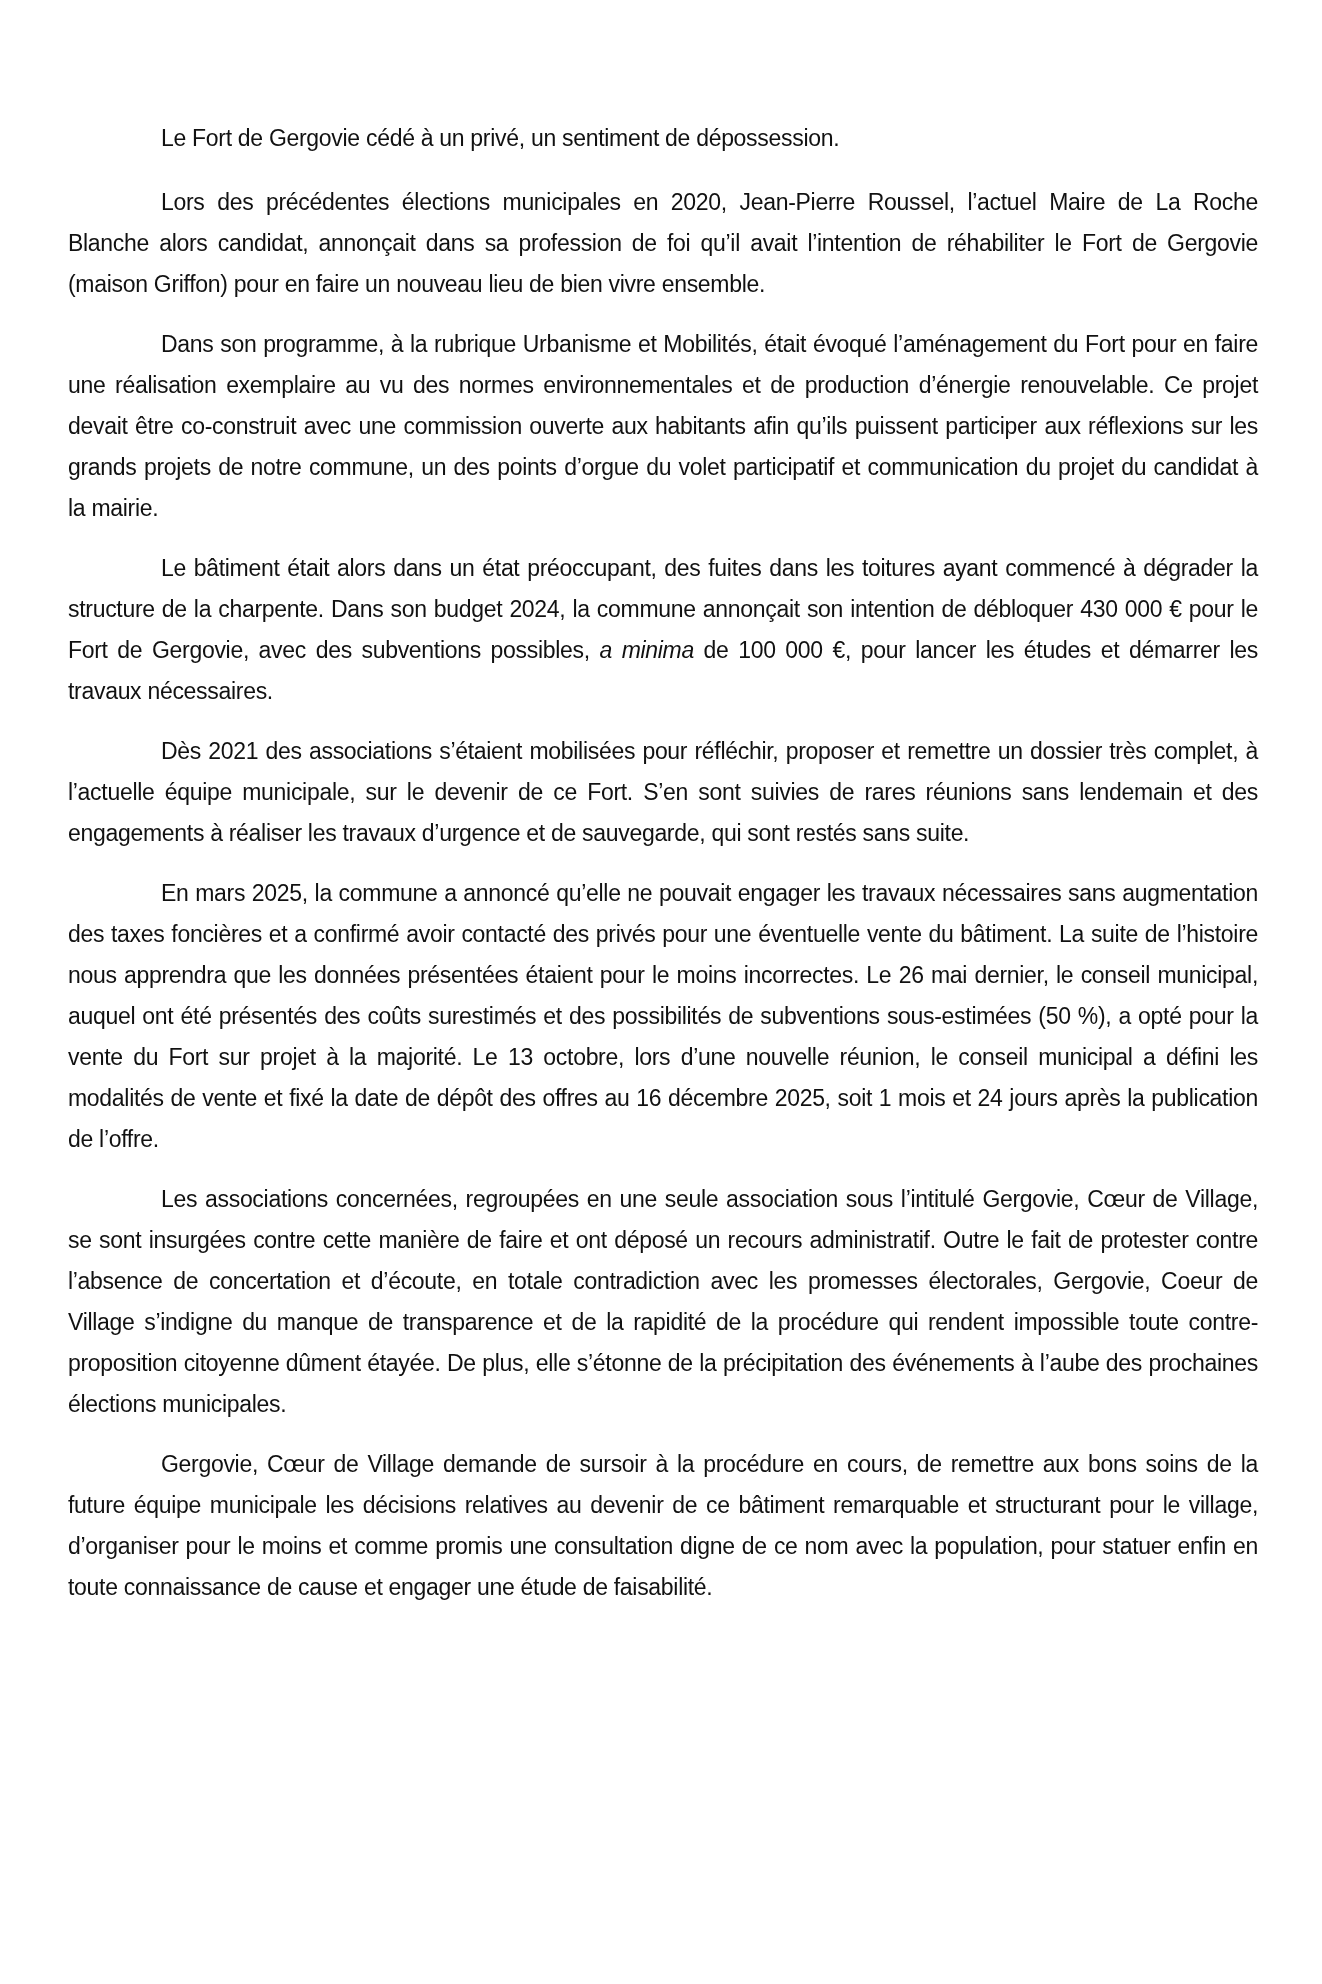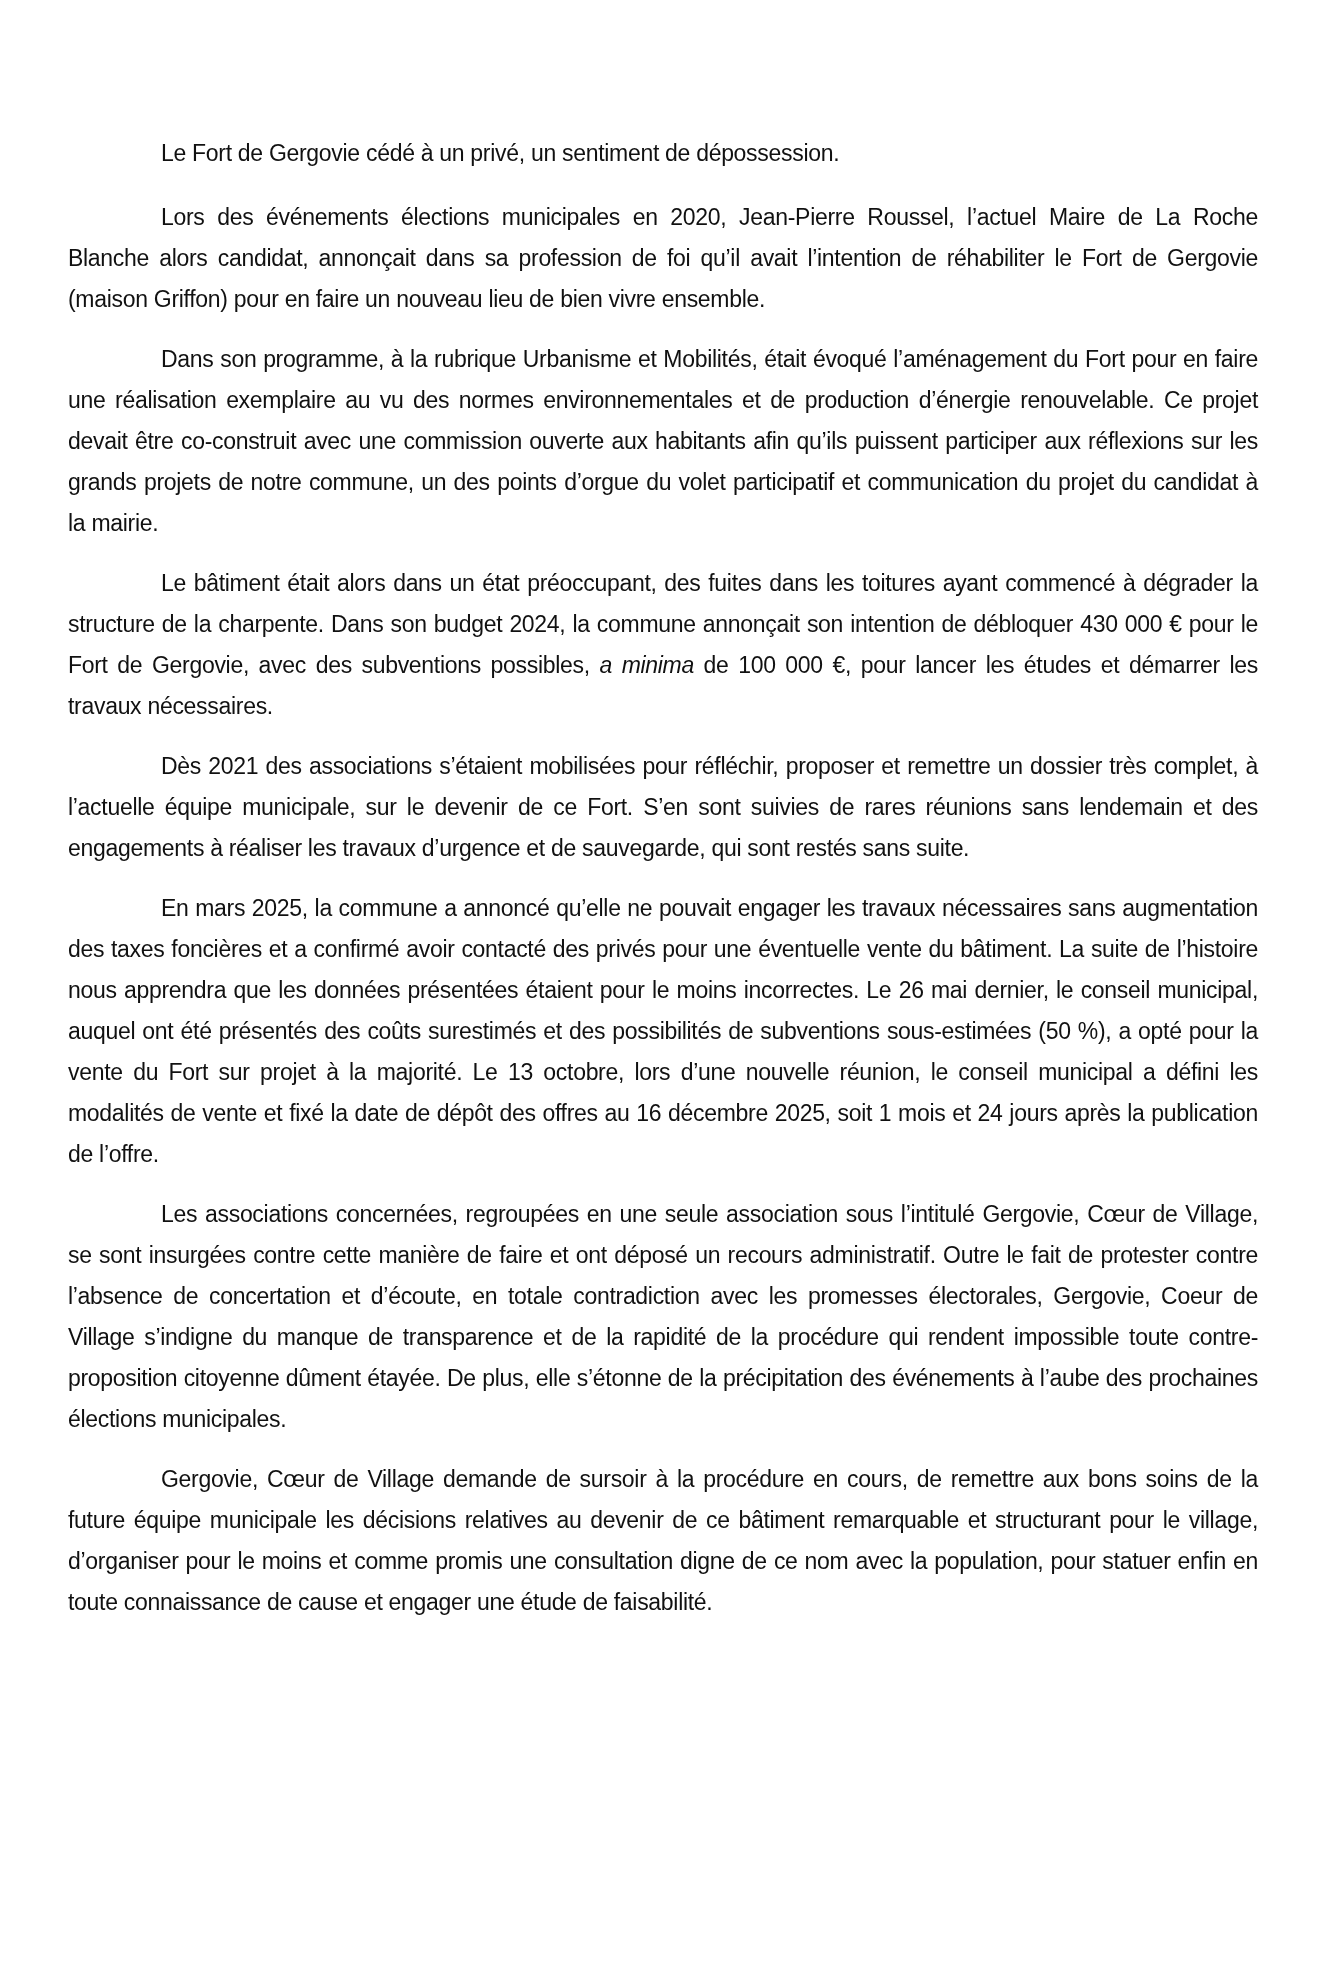--- a/index.html
+++ b/index.html
@@ -9,34 +9,34 @@
     left: 68px;
     top: 118px;
     width: 1190px;
     font-family: "Liberation Sans", sans-serif;
     font-size: 23px;
     line-height: 41px;
     color: #111111;
     letter-spacing: -0.3px;
   }
   .para {
-    margin: 15px 0 19px 0;
+    margin: 0 0 19px 0;
     text-align: justify;
     text-indent: 93px;
   }
   .para.title { text-align: left; margin-bottom: 23px; }
   em { }
 </style>
 </head>
 <body>
 
 <div class="page">
   <p class="para title">Le Fort de Gergovie cédé à un privé, un sentiment de dépossession.</p>
 
-  <p class="para">Lors des événements élections municipales en 2020, Jean-Pierre Roussel, l’actuel Maire de La Roche Blanche alors candidat, annonçait  dans sa profession de foi qu’il avait l’intention de réhabiliter le Fort de Gergovie (maison Griffon) pour en faire un nouveau lieu de bien vivre ensemble.</p>
+  <p class="para">Lors des précédentes élections municipales en 2020, Jean-Pierre Roussel, l’actuel Maire de La Roche Blanche alors candidat, annonçait  dans sa profession de foi qu’il avait l’intention de réhabiliter le Fort de Gergovie (maison Griffon) pour en faire un nouveau lieu de bien vivre ensemble.</p>
 
   <p class="para">Dans son programme, à la rubrique Urbanisme et Mobilités, était évoqué l’aménagement du Fort pour en faire une réalisation exemplaire au vu des normes environnementales et de production d’énergie renouvelable. Ce projet devait être co-construit avec une commission ouverte aux habitants afin qu’ils puissent participer aux réflexions sur les grands projets de notre commune, un des points d’orgue du volet participatif et communication du projet du candidat à la mairie.</p>
 
   <p class="para"><span>Le bâtiment était alors dans un état préoccupant, des fuites dans les toitures ayant commencé à dégrader la structure de la charpente. Dans son budget 2024, la commune annonçait son intention de débloquer 430 000 € pour le Fort de Gergovie, avec des subventions possibles, </span><em>a minima</em><span> de 100 000 €, pour lancer les études et démarrer les travaux nécessaires.</span></p>
 
   <p class="para">Dès 2021 des associations s’étaient mobilisées pour réfléchir,  proposer et remettre un dossier très complet, à l’actuelle équipe municipale, sur le devenir de ce Fort. S’en sont suivies de rares réunions sans lendemain et des engagements à réaliser les travaux d’urgence et de sauvegarde, qui sont restés sans suite.</p>
 
   <p class="para">En mars 2025, la commune a annoncé qu’elle ne pouvait engager  les travaux nécessaires sans augmentation des taxes foncières et a confirmé avoir contacté des privés pour une éventuelle vente du bâtiment. La suite de l’histoire nous apprendra que les  données présentées étaient pour le moins incorrectes. Le 26 mai dernier, le conseil municipal, auquel ont été présentés des coûts surestimés et des possibilités de subventions sous-estimées (50 %), a opté pour la vente du Fort sur projet à la majorité. Le 13 octobre, lors d’une nouvelle réunion, le conseil municipal a défini les modalités de vente et fixé la date de dépôt des offres au 16 décembre 2025, soit 1 mois et 24 jours après la publication de l’offre.</p>
 
   <p class="para">Les associations concernées, regroupées en une seule association sous l’intitulé Gergovie, Cœur de Village, se sont insurgées contre cette manière de faire et ont déposé un recours administratif. Outre le fait de protester contre l’absence de concertation et d’écoute, en totale contradiction avec les promesses électorales, Gergovie, Coeur de Village s’indigne du manque de transparence et de la rapidité de la procédure  qui rendent impossible toute contre-proposition citoyenne dûment étayée. De plus, elle s’étonne de la précipitation des événements à l’aube des prochaines élections  municipales.</p>

